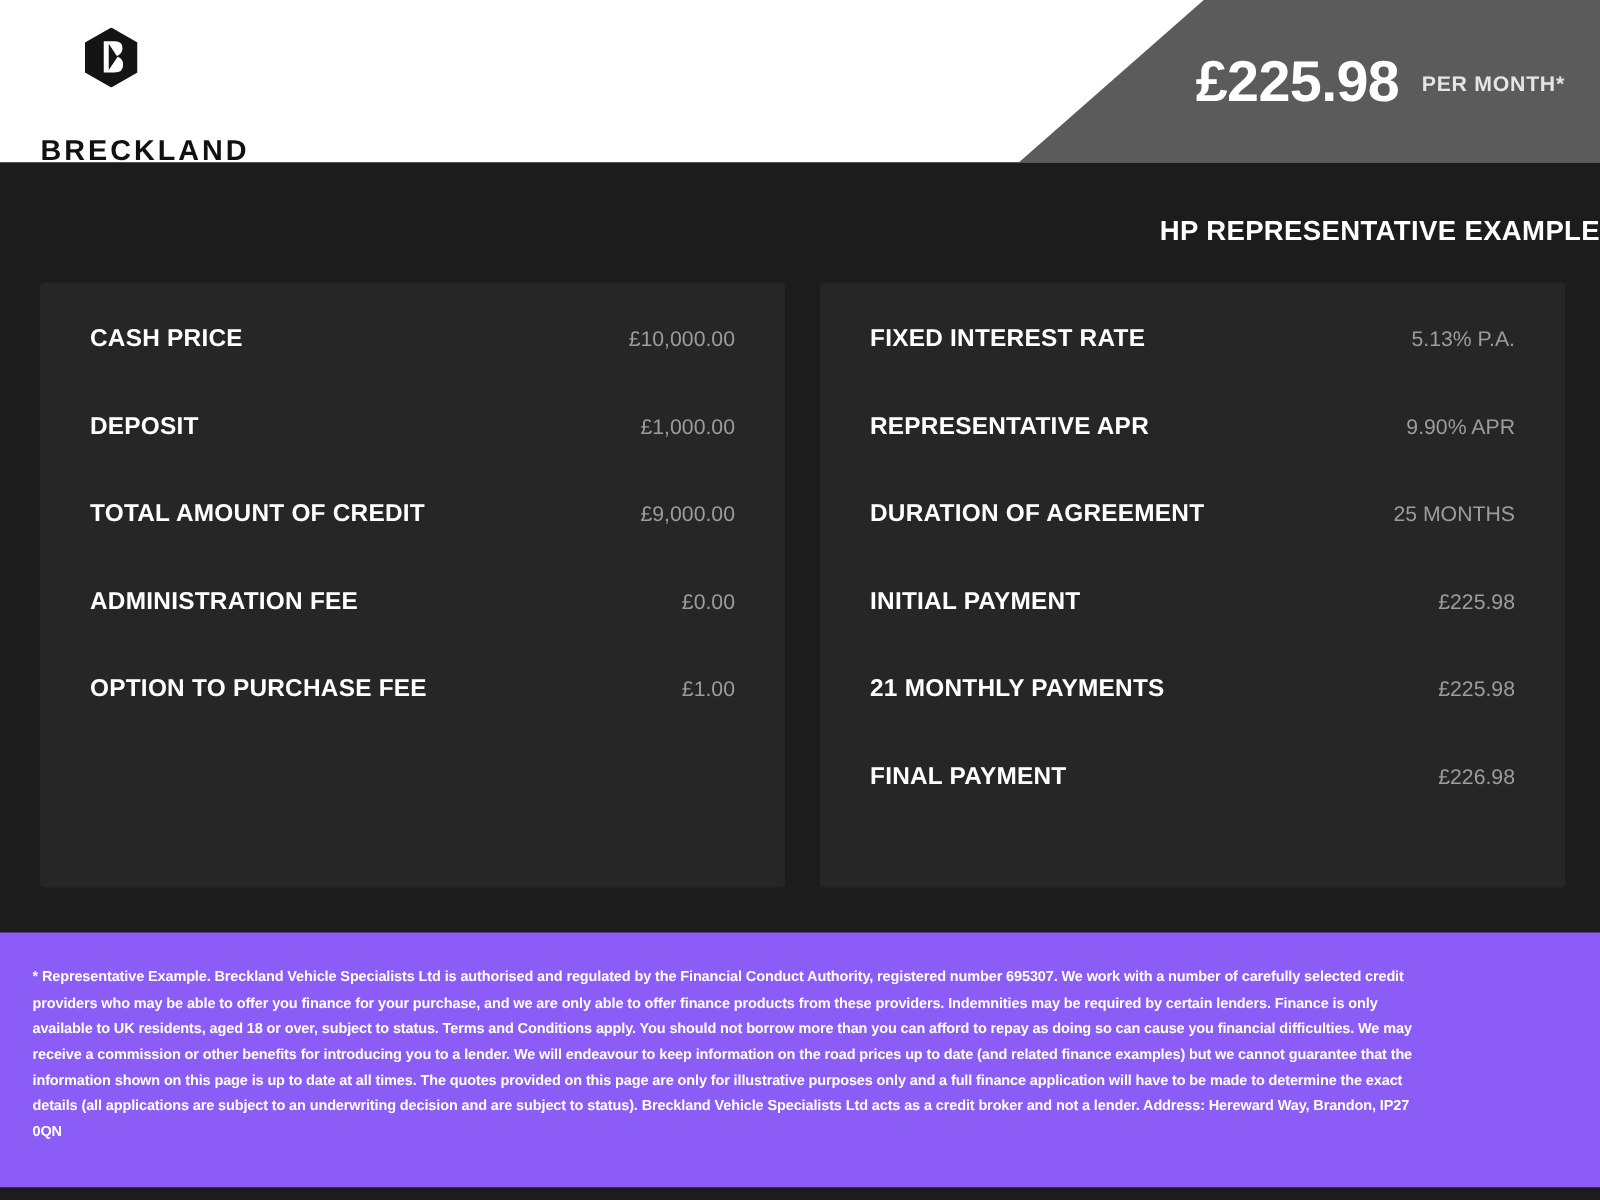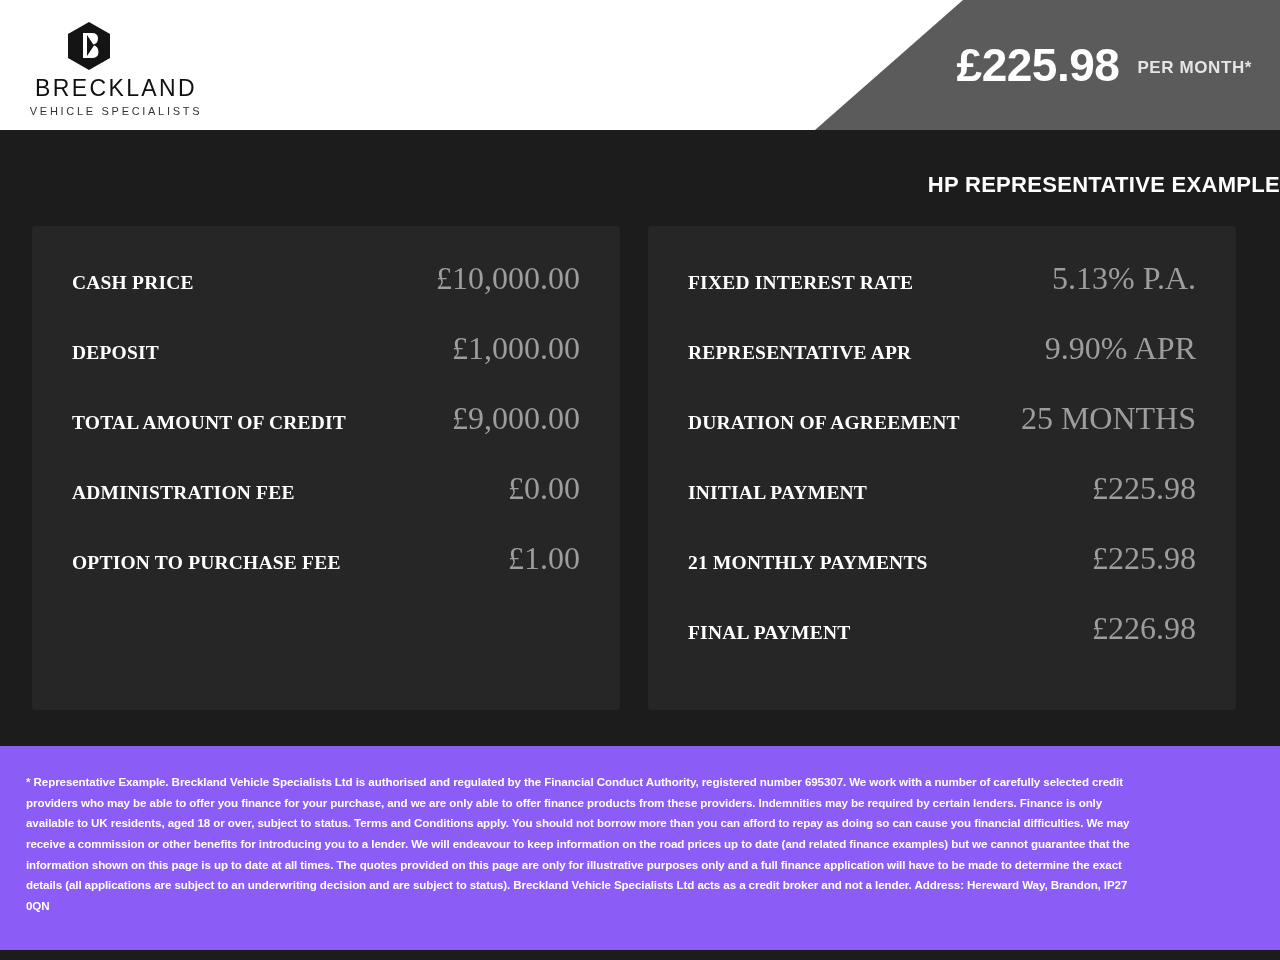--- a/index.html
+++ b/index.html
@@ -37,23 +37,24 @@
     position: absolute;
     left: 0px;
     top: 54px;
     width: 180px;
     text-align: center;
   }
   .logo-name {
     display: block;
     font-size: 23px;
     letter-spacing: 2.4px;
-    font-weight: normal;
+    font-weight: bold;
     color: #111;
     line-height: 1.05;
+    margin-top: 32px;
   }
   .logo-sub {
     display: block;
     font-size: 11px;
     letter-spacing: 2.7px;
     color: #333;
     margin-top: 5px;
   }
   .header-price-wrap {
     position: absolute;
@@ -99,22 +100,21 @@
     color: #ffffff;
     font-size: 22px;
     font-weight: bold;
     letter-spacing: 0.3px;
     padding: 42px 0 0 32px;
     text-align: right;
   }
   .cards {
     display: flex;
     gap: 28px;
-    padding: 28px 44px 0 32px;
-    font-family: Liberation Serif, serif;
+    padding: 28px 28px 0 32px;
   }
   .card {
     background: #262626;
     border-radius: 3px;
     width: 596px;
     padding: 34px 40px 30px 40px;
   }
   .row {
     display: flex;
     align-items: baseline;
@@ -123,21 +123,21 @@
   }
   .row-label {
     color: #ffffff;
     font-size: 19.5px;
     font-weight: bold;
     letter-spacing: 0.2px;
     white-space: nowrap;
   }
   .row-value {
     color: #9d9d9d;
-    font-size: 32px;
+    font-size: 17px;
     font-weight: normal;
     letter-spacing: 0px;
     white-space: nowrap;
   }
 
   
   .disclaimer-band {
     margin-top: 36px;
     width: 1280px;
     background: #8b5cf6;

